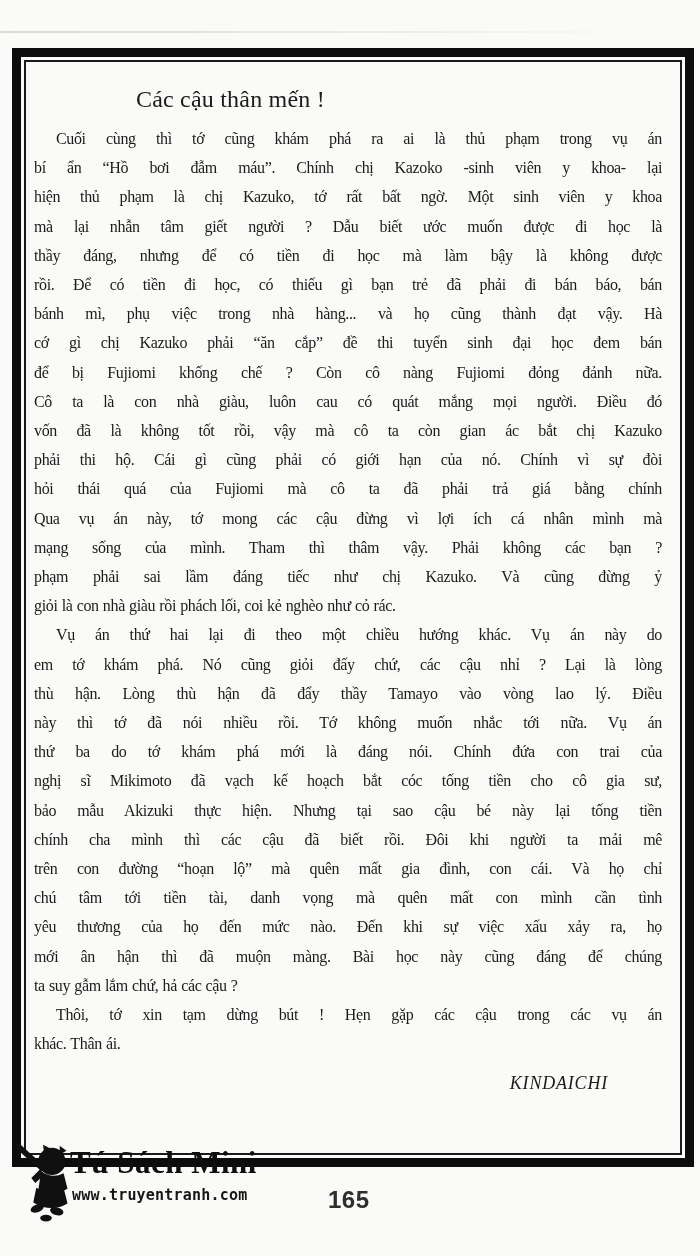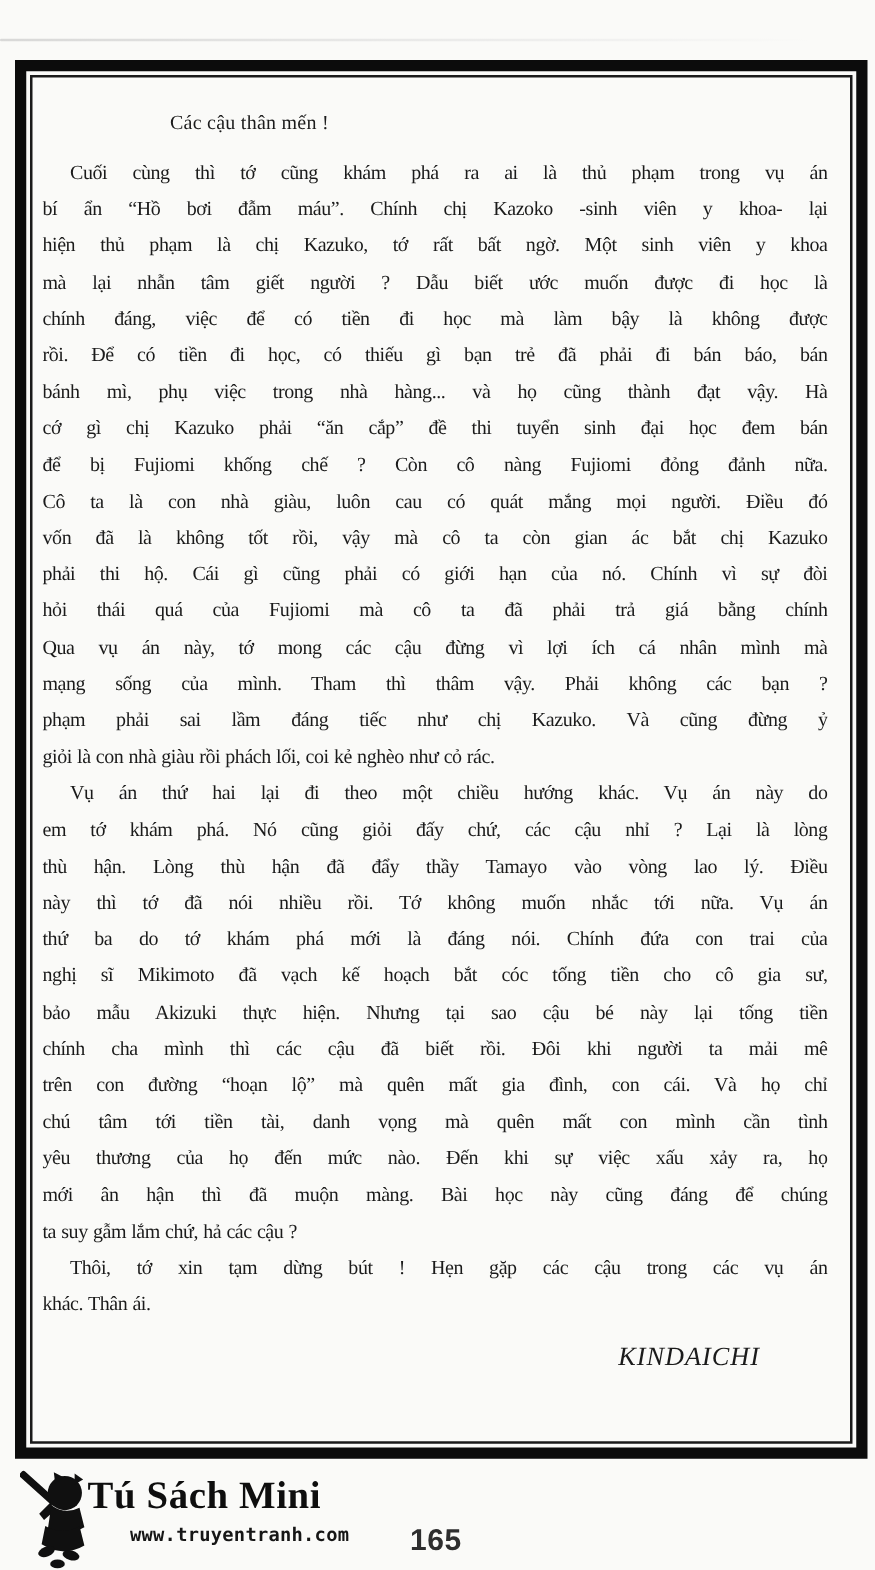--- a/index.html
+++ b/index.html
@@ -28,21 +28,21 @@
   }
   .frame-inner{
     position:absolute;inset:3px;
     border:2px solid #1a1a1a;
   }
   .letter{
     position:absolute;left:34px;top:60px;width:628px;height:1090px;
   }
   .salutation{
     margin-top:26px;margin-left:102px;
-    font-size:16px;line-height:26px;
+    font-size:24px;line-height:26px;
     letter-spacing:.2px;
   }
   .letter-body{
     margin-top:12px;
     font-size:16px;line-height:29.2px;
     letter-spacing:-.35px;
     word-spacing:.5px;
   }
   .para{margin:0;}
   .line{
@@ -50,37 +50,37 @@
     text-align-last:justify;
     white-space:nowrap;
     overflow:hidden;
   }
   .line.last{text-align-last:left;}
   .line.first{text-indent:22px;}
   .signature{
     margin-top:14px;
     text-align:right;
     padding-right:54px;
-    font-size:21px;
+    font-size:18px;
     font-style:italic;
     letter-spacing:.8px;
   }
   
-  .footer{position:absolute;left:0;top:1167px;width:566px;height:89px;}
+  .footer{position:absolute;left:0;top:1134px;width:566px;height:89px;}
   .mascot{position:absolute;left:16px;top:3px;width:60px;height:86px;}
   .publisher{
     position:absolute;left:70px;top:11px;
     font-size:31px;font-weight:bold;
     letter-spacing:.5px;color:#0e0e0e;
     font-family:"Liberation Serif","DejaVu Serif",serif;
   }
   .website{
     position:absolute;left:72px;top:52px;
     font-family:"DejaVu Sans Mono","Liberation Mono",monospace;
-    font-weight:bold;font-size:15px;letter-spacing:.2px;color:#161616;margin-left:32px;
+    font-weight:bold;font-size:15px;letter-spacing:.2px;color:#161616;
   }
   .page-number{
     position:absolute;left:328px;top:52px;width:44px;
     font-family:"Liberation Sans","DejaVu Sans",sans-serif;
     font-size:24px;font-weight:bold;color:var(--pgnum);
     letter-spacing:.5px;
   }
   .watermark{
     position:absolute;left:434px;top:36px;
     font-family:"Liberation Sans","DejaVu Sans",sans-serif;
@@ -98,21 +98,21 @@
 </div>
 
 <div class="letter">
   <div class="salutation">Các cậu thân mến !</div>
   <div class="letter-body">
       <div class="para">
         <div class="line first">Cuối cùng thì tớ cũng khám phá ra ai là thủ phạm trong vụ án</div>
         <div class="line">bí ẩn “Hồ bơi đẫm máu”. Chính chị Kazoko -sinh viên y khoa- lại</div>
         <div class="line">hiện thủ phạm là chị Kazuko, tớ rất bất ngờ. Một sinh viên y khoa</div>
         <div class="line">mà lại nhẫn tâm giết người ? Dẫu biết ước muốn được đi học là</div>
-        <div class="line">chính đáng, việc để có tiền đi học mà làm bậy là không được</div>
+        <div class="line">thầy đáng, nhưng để có tiền đi học mà làm bậy là không được</div>
         <div class="line">rồi. Để có tiền đi học, có thiếu gì bạn trẻ đã phải đi bán báo, bán</div>
         <div class="line">bánh mì, phụ việc trong nhà hàng... và họ cũng thành đạt vậy. Hà</div>
         <div class="line">cớ gì chị Kazuko phải “ăn cắp” đề thi tuyển sinh đại học đem bán</div>
         <div class="line">để bị Fujiomi khống chế ? Còn cô nàng Fujiomi đỏng đảnh nữa.</div>
         <div class="line">Cô ta là con nhà giàu, luôn cau có quát mắng mọi người. Điều đó</div>
         <div class="line">vốn đã là không tốt rồi, vậy mà cô ta còn gian ác bắt chị Kazuko</div>
         <div class="line">phải thi hộ. Cái gì cũng phải có giới hạn của nó. Chính vì sự đòi</div>
         <div class="line">hỏi thái quá của Fujiomi mà cô ta đã phải trả giá bằng chính</div>
         <div class="line">Qua vụ án này, tớ mong các cậu đừng vì lợi ích cá nhân mình mà</div>
         <div class="line">mạng sống của mình. Tham thì thâm vậy. Phải không các bạn ?</div>

